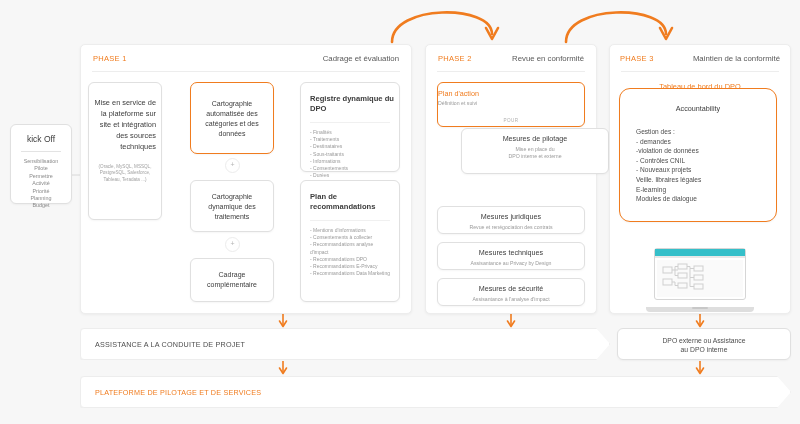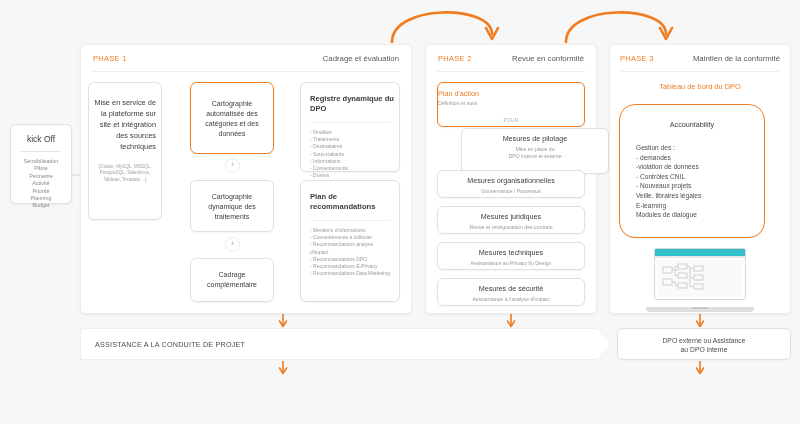--- a/index.html
+++ b/index.html
@@ -135,22 +135,22 @@
   #p2-tech .t{margin-top:5px;}
   #p2-secu{top:278px;height:28px;}
   #p2-secu .t{margin-top:5px;}
 
   
   #p3-tableau{
     position:absolute;left:609px;top:82px;width:182px;
     text-align:center;color:#f07c1f;font-size:7.4px;
   }
   #p3-account{
-    left:619px;top:104px;width:146px;height:134px;
-    border:1.5px solid #f07c1f;border-radius:16px;
+    left:619px;top:88px;width:158px;height:134px;
+    border:1.5px solid #f07c1f;border-radius:11px;
   }
   #p3-account .t{
     text-align:center;font-size:7.2px;color:#3c3c3c;margin-top:15px;
   }
   #p3-account .items{
     margin:14px 0 0 16px;font-size:6.6px;line-height:9.6px;color:#4d4d4d;
   }
 
   
   #laptop{position:absolute;left:646px;top:248px;width:108px;height:64px;}
@@ -351,24 +351,20 @@
   <div class="card" id="p2-plan">
     <div class="t">Plan d'action</div>
     <div class="s">Définition et suivi</div>
   </div>
   <div id="p2-pour">POUR</div>
 
   <div class="card p2box" id="p2-pilotage">
     <div class="t">Mesures de pilotage</div>
     <div class="s" style="white-space:pre-line">Mise en place du
 DPO interne et externe</div>
-  </div>
-  <div class="card p2box" id="p2-orga">
-    <div class="t">Mesures organisationnelles</div>
-    <div class="s">Gouvernance / Processus</div>
   </div>
   <div class="card p2box" id="p2-jurid">
     <div class="t">Mesures juridiques</div>
     <div class="s">Revue et renégociation des contrats</div>
   </div>
   <div class="card p2box" id="p2-secu">
     <div class="t">Mesures de sécurité</div>
     <div class="s">Assisantance à l'analyse d'impact</div>
   </div>
   <div class="card p2box" id="p2-tech">
@@ -426,14 +422,17 @@
 
   <div class="banner" id="banner1">
     <div class="btxt">ASSISTANCE A LA CONDUITE DE PROJET</div>
   </div>
 
   <div class="card" id="dpo-ext">
     <div class="t" style="white-space:pre-line">DPO externe ou Assistance
 au DPO interne</div>
   </div>
 
+  <div class="banner" id="banner2">
+    <div class="btxt">PLATEFORME DE PILOTAGE ET DE SERVICES</div>
+  </div>
 
 </div>
 
 </body></html>

